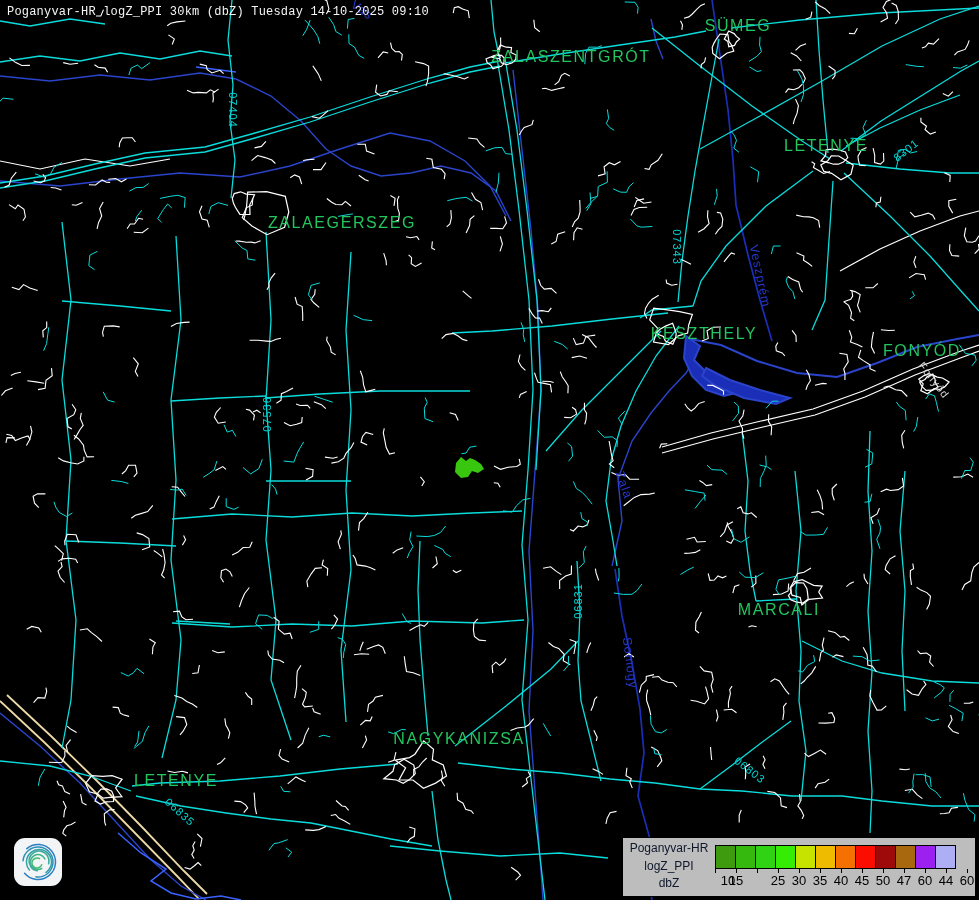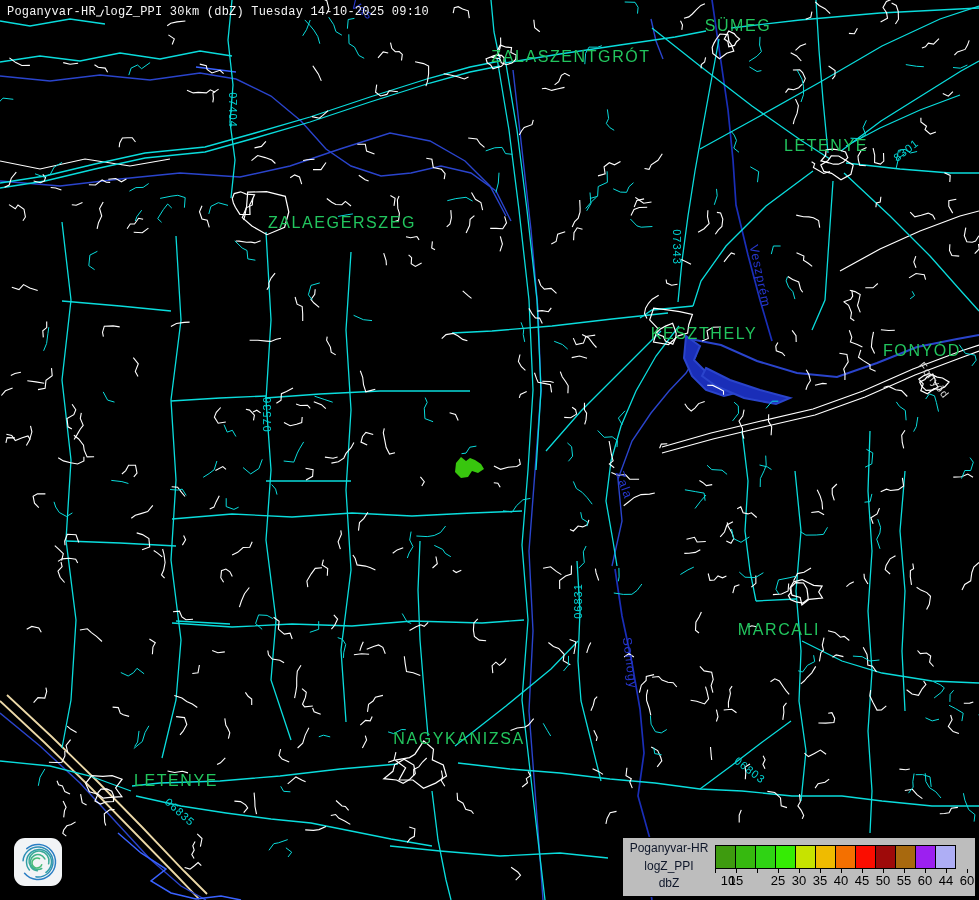--- a/index.html
+++ b/index.html
@@ -603,21 +603,21 @@
     <path id="echo" d="M456,463 L461,457 L466,461 L470,458 L475,460 L481,464 L484,469 L478,473 L472,471 L468,477 L461,478 L455,472 Z" fill="#38c60e"></path>
   </svg>
 
   <div id="labels">
       <div class="map-label city" style="left: 738px; top: 26px; transform: translate(-50%, -50%);">SÜMEG</div>
       <div class="map-label city" style="left: 571px; top: 57px; transform: translate(-50%, -50%);">ZALASZENTGRÓT</div>
       <div class="map-label city" style="left: 826px; top: 146px; transform: translate(-50%, -50%);">LETENYE</div>
       <div class="map-label city" style="left: 342px; top: 223px; transform: translate(-50%, -50%);">ZALAEGERSZEG</div>
       <div class="map-label city" style="left: 704px; top: 294px; transform: translate(-50%, -50%); margin-top: 40px;">KESZTHELY</div>
       <div class="map-label city" style="left: 922px; top: 351px; transform: translate(-50%, -50%);">FONYÓD</div>
-      <div class="map-label city" style="left: 779px; top: 630px; transform: translate(-50%, -50%);">MARCALI</div>
+      <div class="map-label city" style="left: 779px; top: 610px; transform: translate(-50%, -50%);">MARCALI</div>
       <div class="map-label city" style="left: 459px; top: 739px; transform: translate(-50%, -50%);">NAGYKANIZSA</div>
       <div class="map-label city" style="left: 176px; top: 781px; transform: translate(-50%, -50%);">LETENYE</div>
       <div class="map-label road" style="left: 233px; top: 110px; transform: translate(-50%, -50%) rotate(90deg);">07404</div>
       <div class="map-label road" style="left: 677px; top: 247px; transform: translate(-50%, -50%) rotate(90deg);">07343</div>
       <div class="map-label road" style="left: 267px; top: 414px; transform: translate(-50%, -50%) rotate(-90deg);">07536</div>
       <div class="map-label road" style="left: 578px; top: 601px; transform: translate(-50%, -50%) rotate(-90deg);">06831</div>
       <div class="map-label road" style="left: 750px; top: 770px; transform: translate(-50%, -50%) rotate(38deg);">06803</div>
       <div class="map-label road" style="left: 180px; top: 812px; transform: translate(-50%, -50%) rotate(42deg);">06835</div>
       <div class="map-label road" style="left: 906px; top: 150px; transform: translate(-50%, -50%) rotate(-38deg);">8301</div>
       <div class="map-label road" style="left: 934px; top: 380px; transform: translate(-50%, -50%) rotate(52deg); color: rgb(216, 216, 216);">Fonyód</div>
@@ -661,21 +661,21 @@
       <div class="leg-num" style="left: 176px;">30</div>
       <div class="leg-tick" style="left: 197px;"></div>
       <div class="leg-num" style="left: 197px;">35</div>
       <div class="leg-tick" style="left: 218px;"></div>
       <div class="leg-num" style="left: 218px;">40</div>
       <div class="leg-tick" style="left: 239px;"></div>
       <div class="leg-num" style="left: 239px;">45</div>
       <div class="leg-tick" style="left: 260px;"></div>
       <div class="leg-num" style="left: 260px; text-align: center;">50</div>
       <div class="leg-tick" style="left: 281px;"></div>
-      <div class="leg-num" style="left: 281px;">55</div>
+      <div class="leg-num" style="left: 281px;">47</div>
       <div class="leg-tick" style="left: 302px;"></div>
       <div class="leg-num" style="left: 302px;">60</div>
       <div class="leg-tick" style="left: 323px;"></div>
       <div class="leg-num" style="left: 323px;">44</div>
       <div class="leg-tick" style="left: 344px;"></div>
       <div class="leg-num" style="left: 344px;">60</div>
     </div>
 
   <svg id="logo" width="50" height="50" viewBox="0 0 50 50">
     <rect x="1" y="1" width="48" height="48" rx="11" fill="#f2f4f6"></rect>

